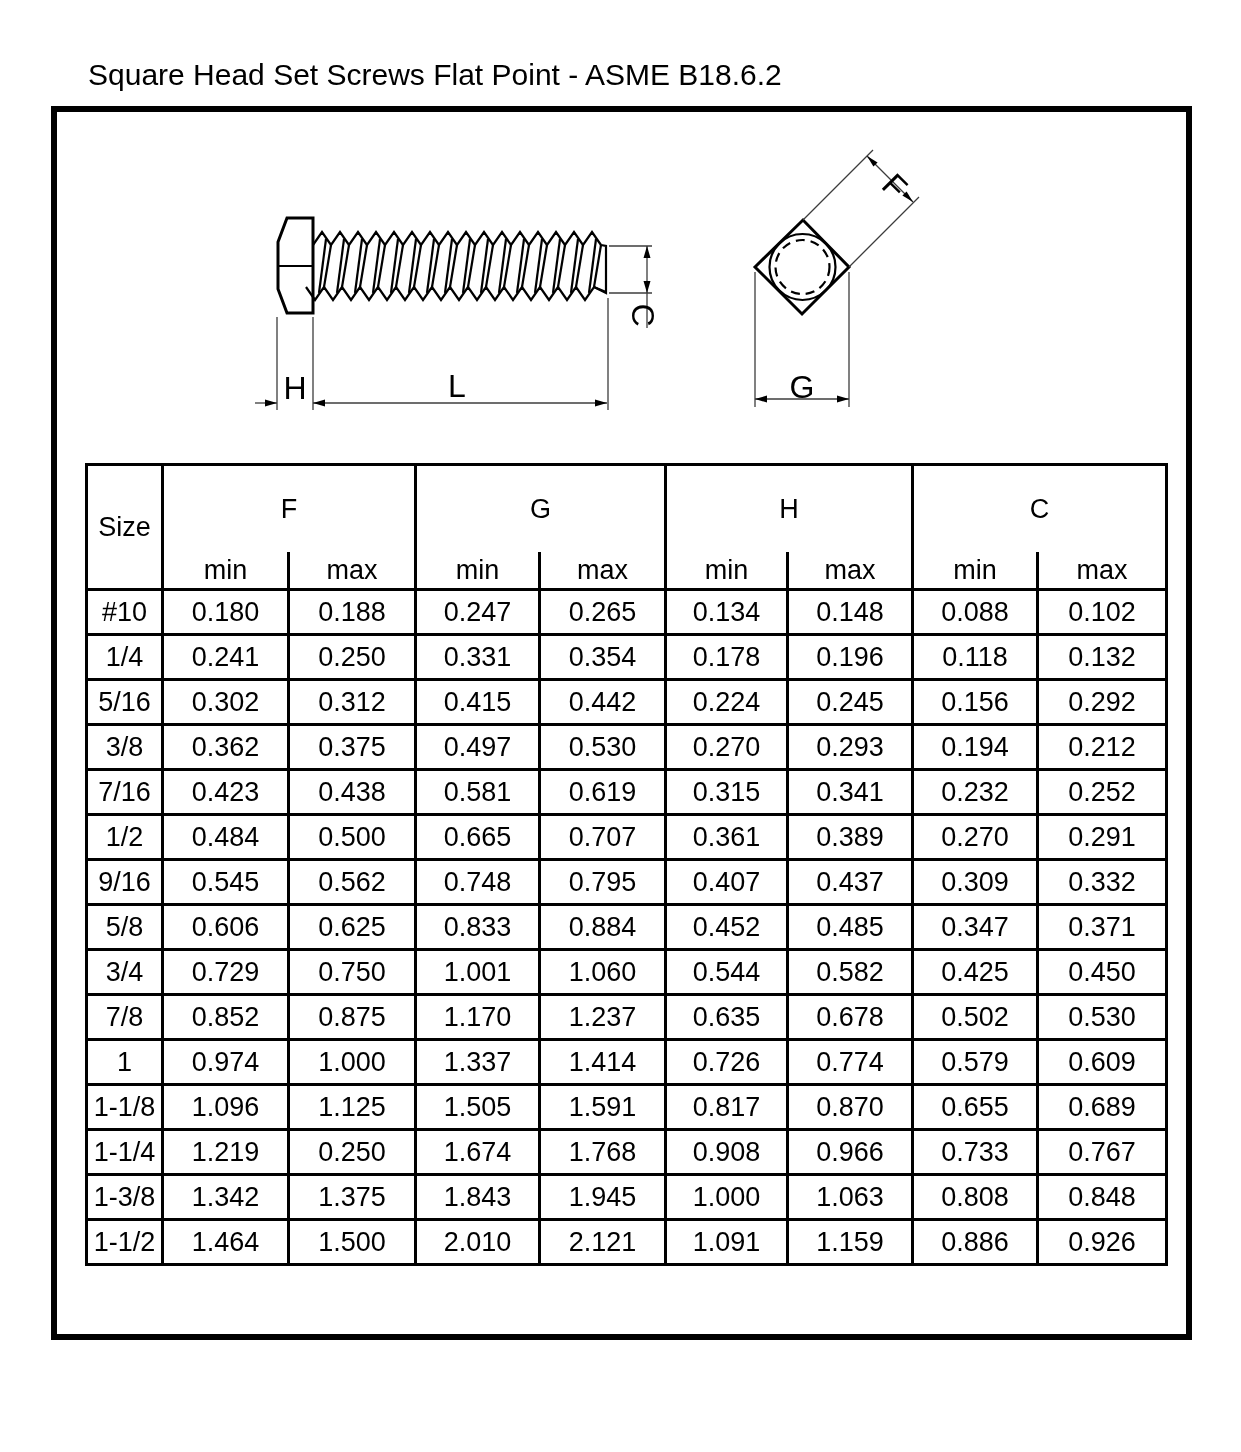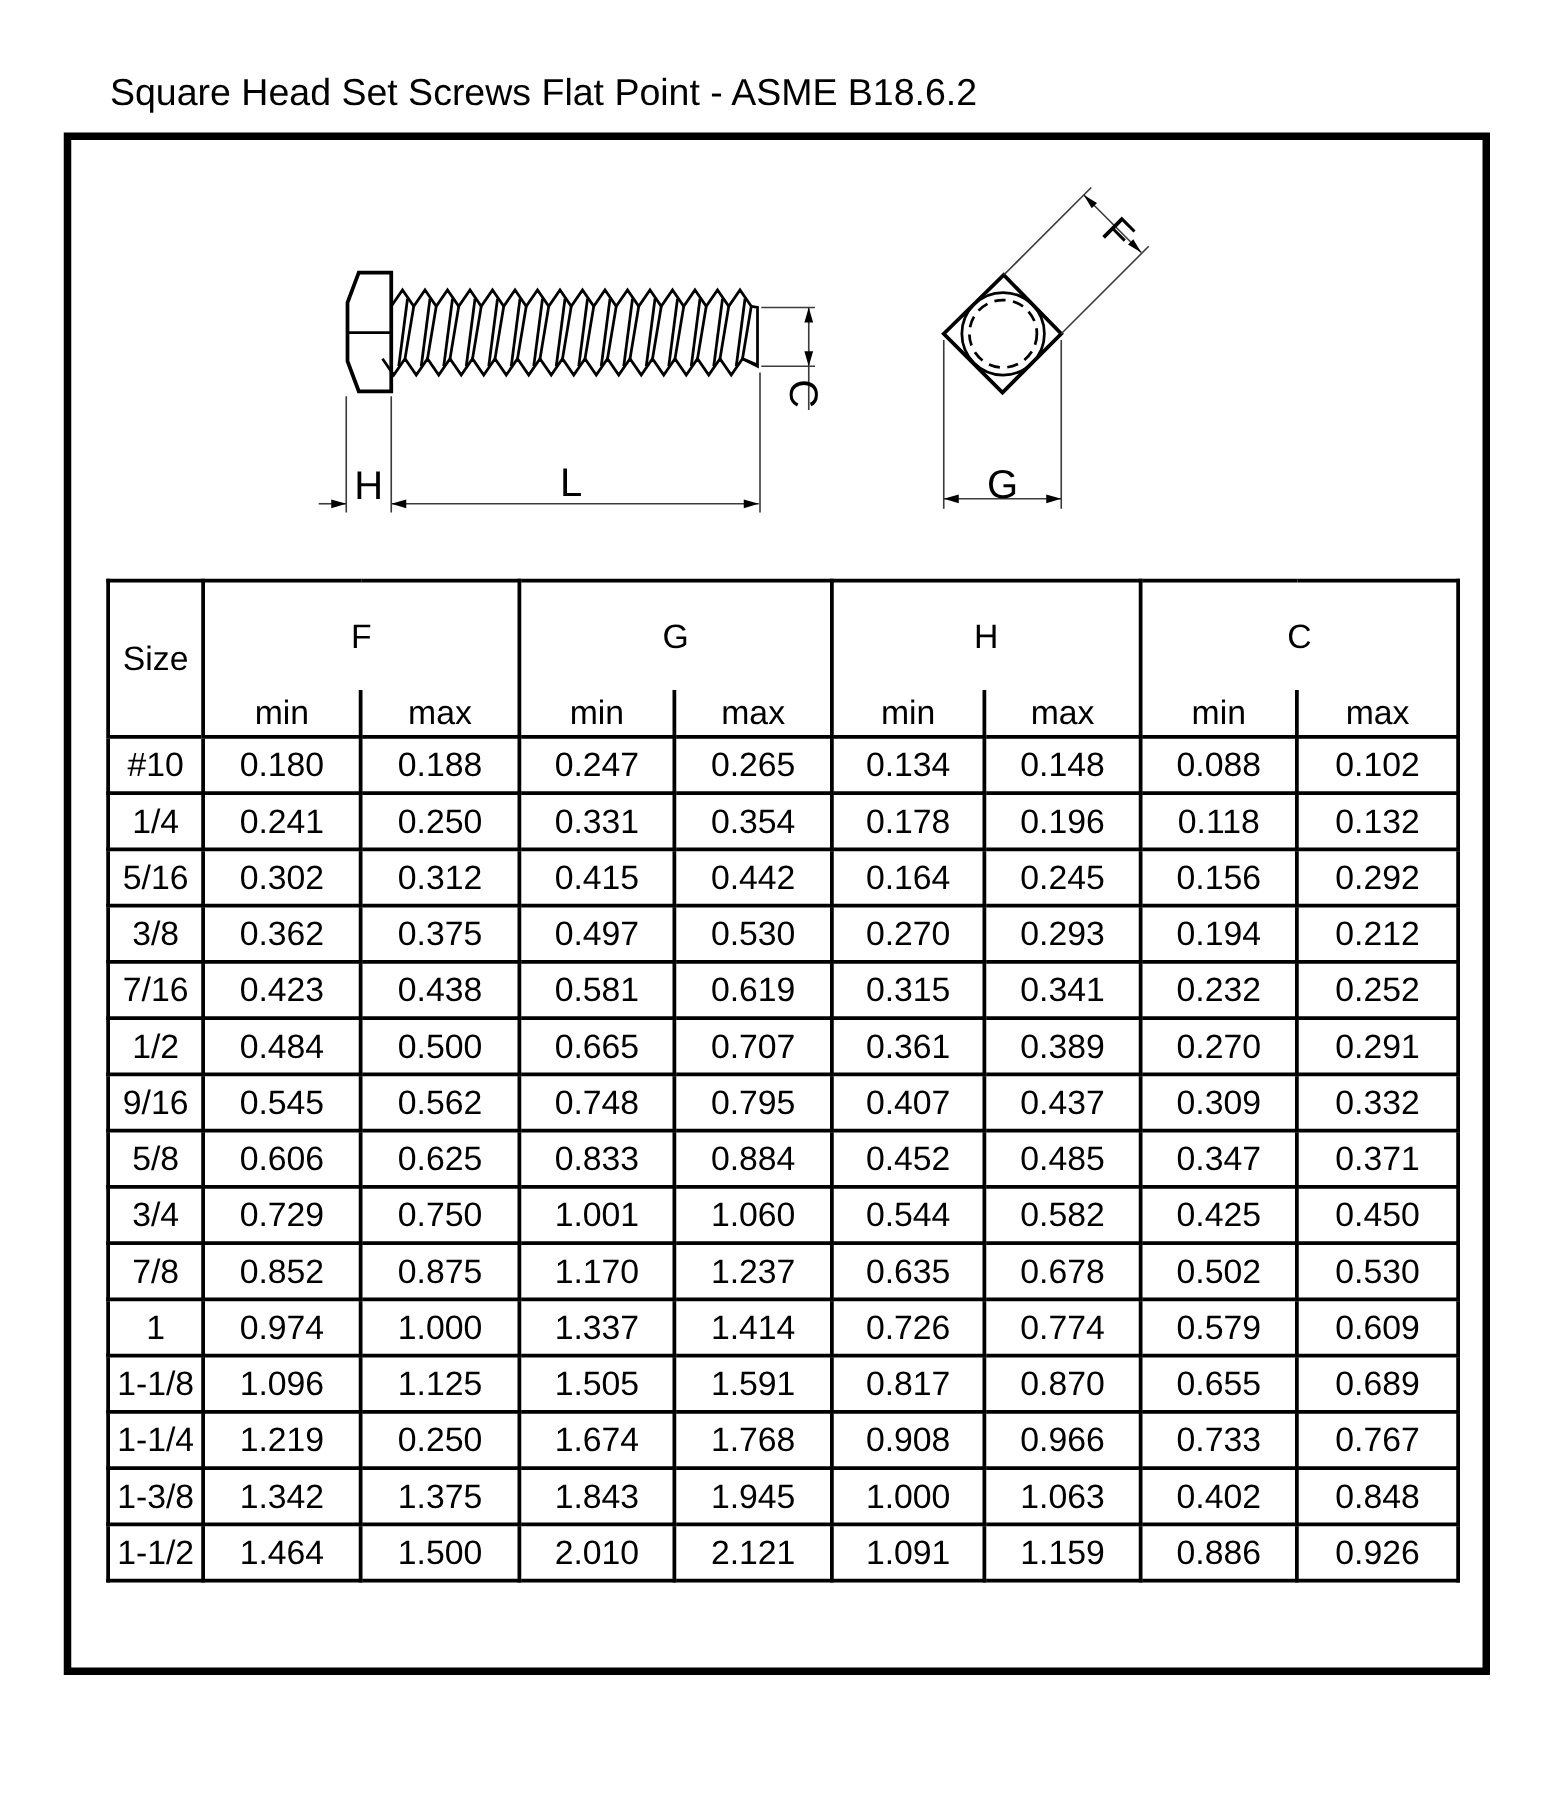--- a/index.html
+++ b/index.html
@@ -173,21 +173,21 @@
     <td>0.196</td>
     <td>0.118</td>
     <td>0.132</td>
   </tr>
       <tr>
     <td>5/16</td>
     <td>0.302</td>
     <td>0.312</td>
     <td>0.415</td>
     <td>0.442</td>
-    <td>0.164</td>
+    <td>0.224</td>
     <td>0.245</td>
     <td>0.156</td>
     <td>0.292</td>
   </tr>
       <tr>
     <td>3/8</td>
     <td>0.362</td>
     <td>0.375</td>
     <td>0.497</td>
     <td>0.530</td>
@@ -296,21 +296,21 @@
     <td>0.767</td>
   </tr>
       <tr>
     <td>1-3/8</td>
     <td>1.342</td>
     <td>1.375</td>
     <td>1.843</td>
     <td>1.945</td>
     <td>1.000</td>
     <td>1.063</td>
-    <td>0.402</td>
+    <td>0.808</td>
     <td>0.848</td>
   </tr>
       <tr>
     <td>1-1/2</td>
     <td>1.464</td>
     <td>1.500</td>
     <td>2.010</td>
     <td>2.121</td>
     <td>1.091</td>
     <td>1.159</td>

